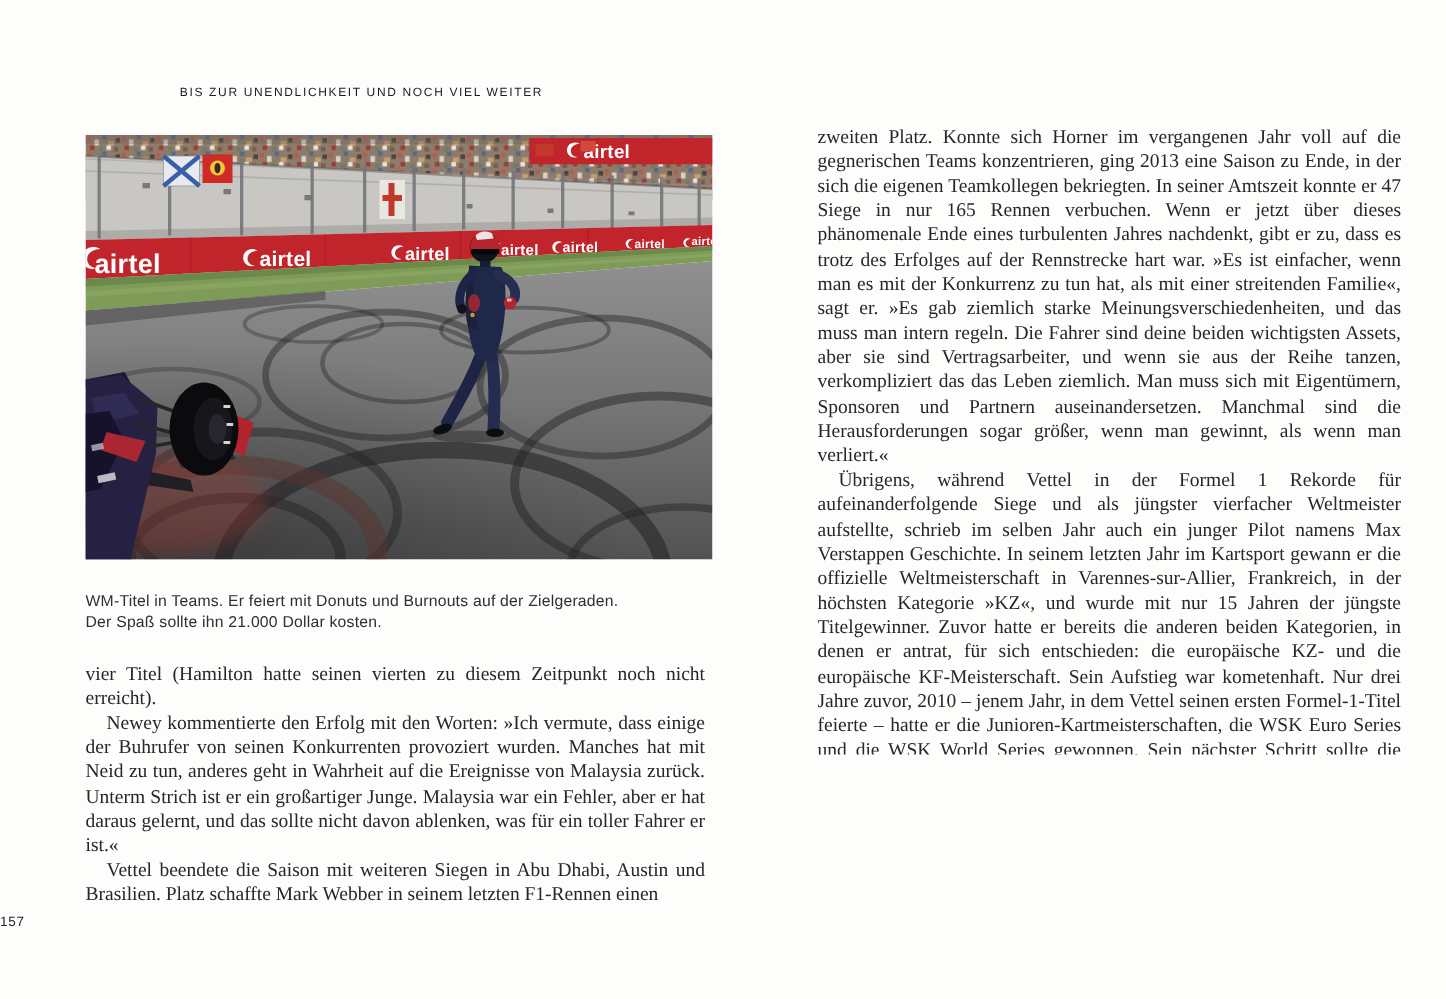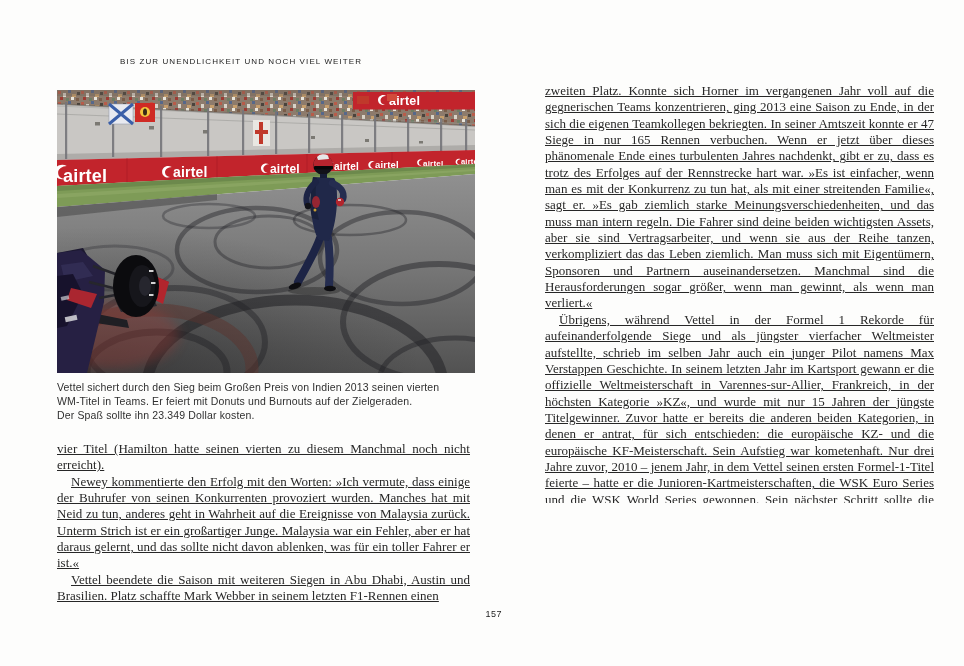--- a/index.html
+++ b/index.html
@@ -9,26 +9,26 @@
           font-family:"Liberation Sans",sans-serif;font-size:8px;letter-spacing:1.1px;
           color:#1c1c1c;text-transform:uppercase;}
   .running-header.left{left:0;}
   .running-header.right{left:482px;}
   figure.photo{position:absolute;top:90px;left:57px;margin:0;width:418px;}
   figure.photo svg{display:block;}
   figcaption{margin-top:7px;font-family:"Liberation Sans",sans-serif;font-size:10.5px;
           line-height:14.2px;letter-spacing:.15px;color:#2f2f2f;width:430px;}
   .bodytext{position:absolute;text-align:justify;font-size:13px;line-height:16.35px;
           color:#272727;hyphens:auto;-webkit-hyphens:auto;overflow:hidden;}
-  .bodytext p{margin:0;text-decoration:underline;}
+  .bodytext p{margin:0;}
   .bodytext p.indent{text-indent:14px;}
   .bodytext.left{top:441px;left:57px;width:413px;height:170px;}
   .bodytext.right{top:83px;left:545px;width:389px;height:420px;}
-  .pagenum{position:absolute;top:609px;left:0;width:482px;text-align:right;
-          font-family:"Liberation Sans",sans-serif;font-size:9px;letter-spacing:.5px;color:#222;padding-left:20px;}
+  .pagenum{position:absolute;top:609px;left:0;width:482px;text-align:left;
+          font-family:"Liberation Sans",sans-serif;font-size:9px;letter-spacing:.5px;color:#222;}
   .airtel-text{font-family:"Liberation Sans",sans-serif;font-weight:bold;fill:#ffffff;letter-spacing:.2px;}
 </style>
 </head>
 <body>
 
 <div class="spread">
 
   <header class="running-header left">BIS ZUR UNENDLICHKEIT UND NOCH VIEL WEITER</header>
 
   <figure class="photo">
@@ -213,28 +213,28 @@
         <rect x="281" y="109" width="3" height="2" fill="#ddd" opacity="0.8"></rect>
         <circle cx="266" cy="75" r="9.8" fill="#12121a"></circle>
         <path d="M256.5,73 A9.8,9.8 0 0 1 275.5,72 L276,76 L256.5,77 Z" fill="#b6242e"></path>
         <path d="M260,67 A9,9 0 0 1 271,65.5 L272,69 L261,70 Z" fill="#e6e6e8"></path>
         <rect x="257" y="76" width="19" height="3.5" rx="1" fill="#060608"></rect>
         <rect x="263" y="84" width="7" height="4" fill="#161d38"></rect>
       </g>
     </svg>
 
     <figcaption>
-      <span>Vettel sichert durch den Sieg beim Großen Preis von Indien 2013 seinen vierten</span><br>
+      <br>
       <span>WM-Titel in Teams. Er feiert mit Donuts und Burnouts auf der Zielgeraden.</span><br>
-      <span>Der Spaß sollte ihn 23.349 Dollar kosten.</span>
+      <span>Der Spaß sollte ihn 21.000 Dollar kosten.</span>
     </figcaption>
   </figure>
 
   <div class="bodytext left">
-    <p>vier Titel (Hamilton hatte seinen vierten zu diesem Manchmal noch nicht erreicht).</p>
+    <p>vier Titel (Hamilton hatte seinen vierten zu diesem Zeitpunkt noch nicht erreicht).</p>
     <p class="indent">Newey kommentierte den Erfolg mit den Worten: »Ich vermute, dass einige der Buhrufer von seinen Konkurrenten provoziert wurden. Manches hat mit Neid zu tun, anderes geht in Wahrheit auf die Ereignisse von Malaysia zurück. Unterm Strich ist er ein großartiger Junge. Malaysia war ein Fehler, aber er hat daraus gelernt, und das sollte nicht davon ablenken, was für ein toller Fahrer er ist.«</p>
     <p class="indent">Vettel beendete die Saison mit weiteren Siegen in Abu Dhabi, Austin und Brasilien. Platz schaffte Mark Webber in seinem letzten F1-Rennen einen</p>
   </div>
 
   <div class="pagenum">157</div>
 
   <div class="bodytext right">
     <p>zweiten Platz. Konnte sich Horner im vergangenen Jahr voll auf die gegnerischen Teams konzentrieren, ging 2013 eine Saison zu Ende, in der sich die eigenen Teamkollegen bekriegten. In seiner Amtszeit konnte er 47 Siege in nur 165 Rennen verbuchen. Wenn er jetzt über dieses phänomenale Ende eines turbulenten Jahres nachdenkt, gibt er zu, dass es trotz des Erfolges auf der Rennstrecke hart war. »Es ist einfacher, wenn man es mit der Konkurrenz zu tun hat, als mit einer streitenden Familie«, sagt er. »Es gab ziemlich starke Meinungsverschiedenheiten, und das muss man intern regeln. Die Fahrer sind deine beiden wichtigsten Assets, aber sie sind Vertragsarbeiter, und wenn sie aus der Reihe tanzen, verkompliziert das das Leben ziemlich. Man muss sich mit Eigentümern, Sponsoren und Partnern auseinandersetzen. Manchmal sind die Herausforderungen sogar größer, wenn man gewinnt, als wenn man verliert.«</p>
     <p class="indent">Übrigens, während Vettel in der Formel 1 Rekorde für aufeinanderfolgende Siege und als jüngster vierfacher Weltmeister aufstellte, schrieb im selben Jahr auch ein junger Pilot namens Max Verstappen Geschichte. In seinem letzten Jahr im Kartsport gewann er die offizielle Weltmeisterschaft in Varennes-sur-Allier, Frankreich, in der höchsten Kategorie »KZ«, und wurde mit nur 15 Jahren der jüngste Titelgewinner. Zuvor hatte er bereits die anderen beiden Kategorien, in denen er antrat, für sich entschieden: die europäische KZ- und die europäische KF-Meisterschaft. Sein Aufstieg war kometenhaft. Nur drei Jahre zuvor, 2010 – jenem Jahr, in dem Vettel seinen ersten Formel-1-Titel feierte – hatte er die Junioren-Kartmeisterschaften, die WSK Euro Series und die WSK World Series gewonnen. Sein nächster Schritt sollte die Formel 3 sein. Von diesem aufregenden Nachwuchstalent würde man schon bald noch viel mehr hören. Doch zunächst lag der Fokus auf personellen Veränderungen im aktuellen Team.</p>
   </div>

